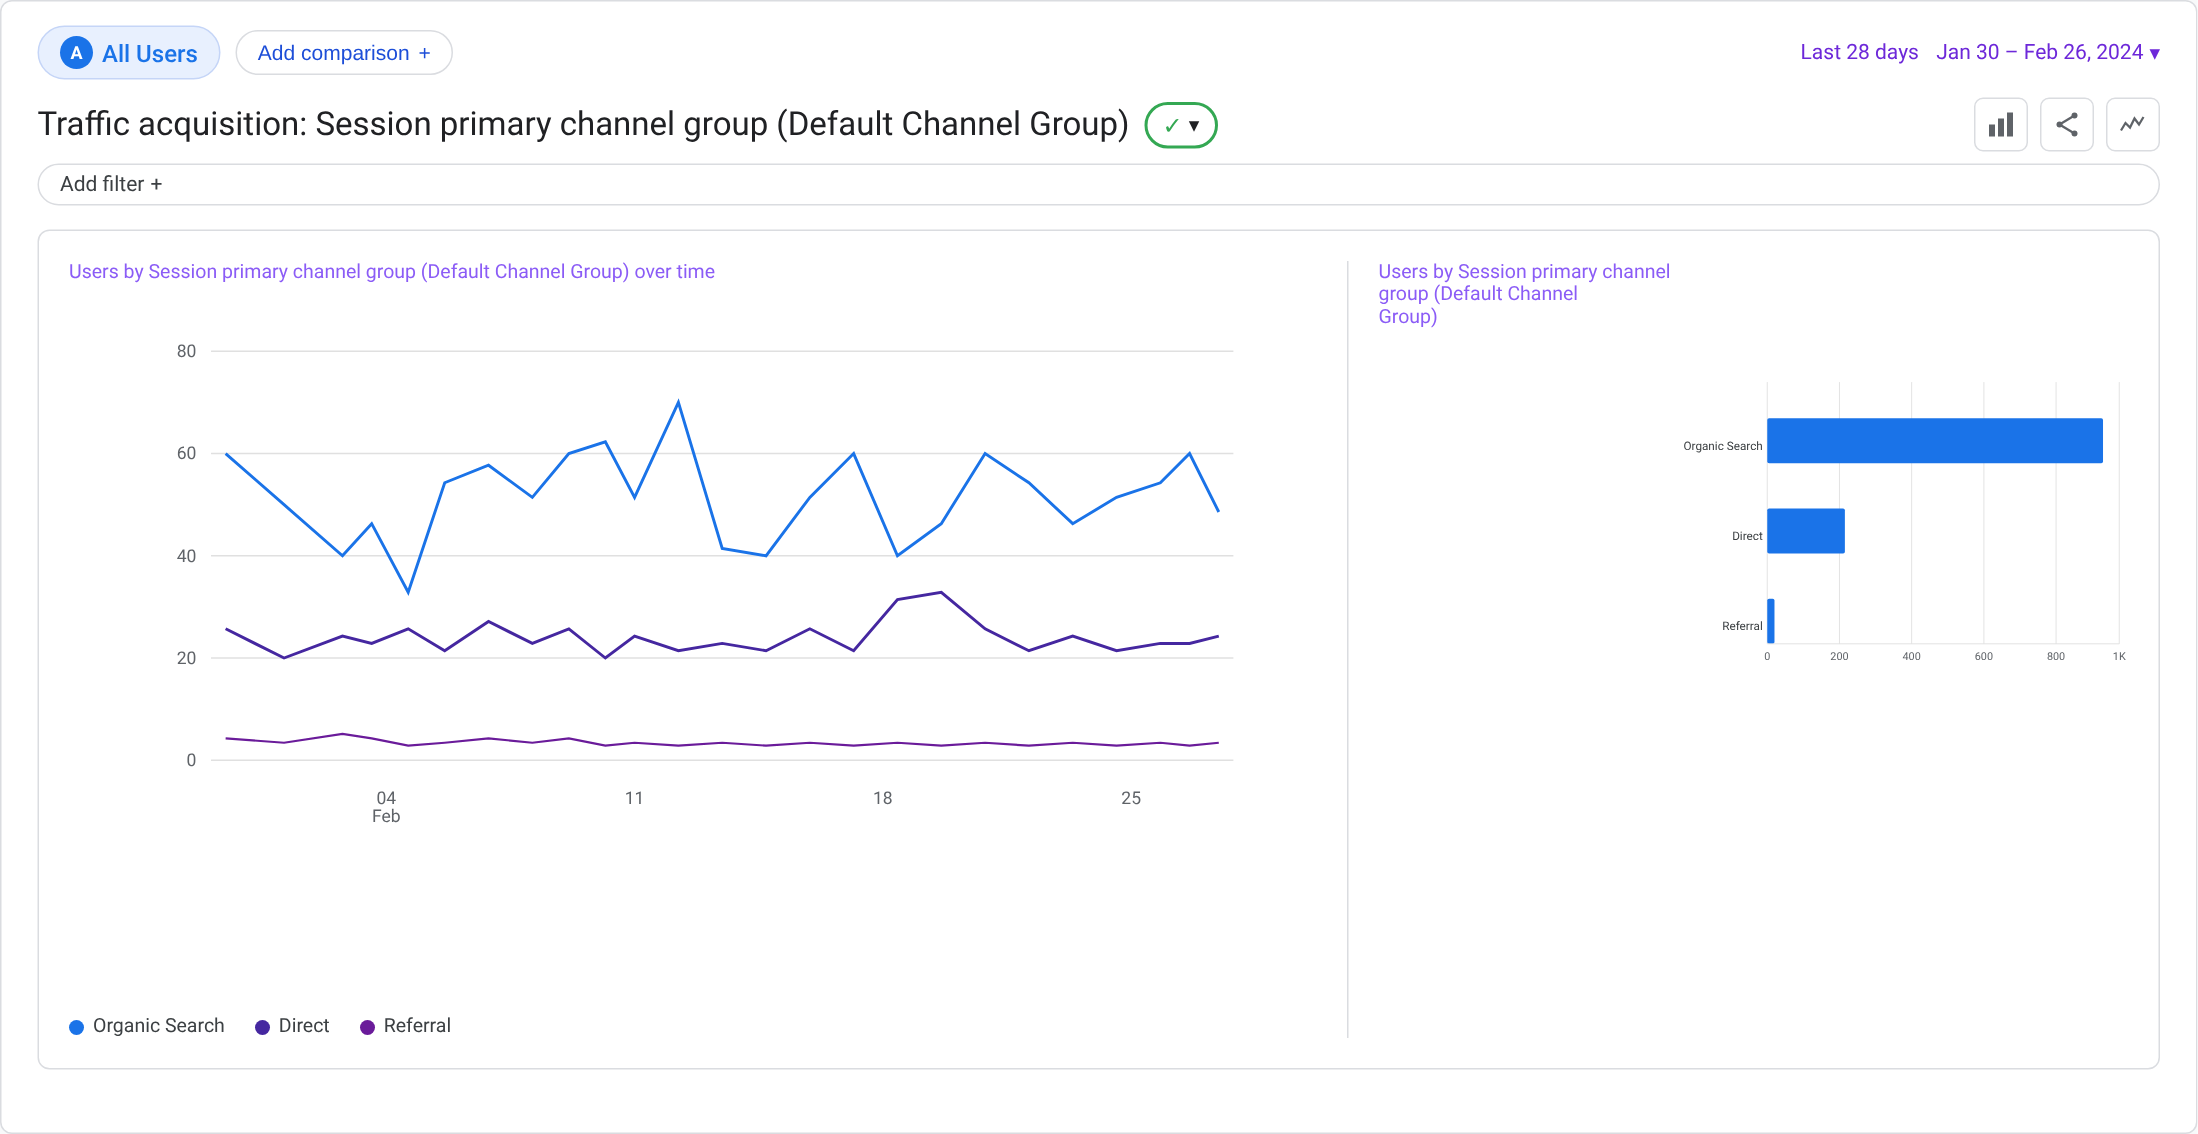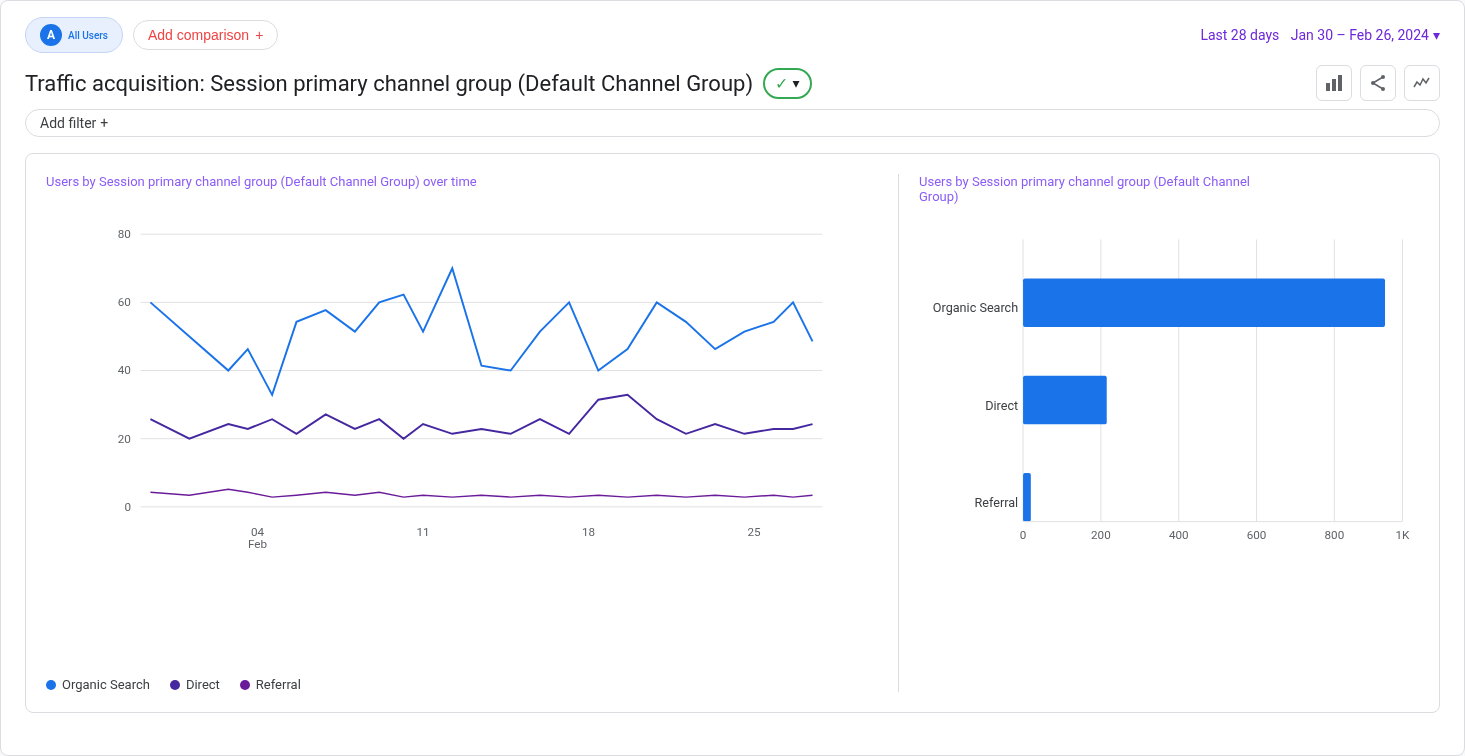--- a/index.html
+++ b/index.html
@@ -45,35 +45,35 @@
       border-radius: 50%;
       background: #1a73e8;
       color: #fff;
       display: flex;
       align-items: center;
       justify-content: center;
       font-size: 12px;
       font-weight: 700;
     }
     .all-users-label {
-      font-size: 10px;
+      font-size: 16px;
       color: #1a73e8;
       font-weight: 500;
     }
     .add-comparison-btn {
       display: flex;
       align-items: center;
       gap: 6px;
       border: 1px solid #dadce0;
       border-radius: 20px;
       padding: 6px 14px;
       cursor: pointer;
       background: #fff;
       font-size: 14px;
-      color: #ef4444;
+      color: #1d4ed8;
     }
     .date-range {
       font-size: 14px;
       color: #6d28d9;
       display: flex;
       align-items: center;
       gap: 4px;
       cursor: pointer;
     }
     .title-row {
@@ -145,21 +145,21 @@
       height: 560px;
     }
     .line-chart-section {
       flex: 1;
       display: flex;
       flex-direction: column;
     }
     .bar-chart-section {
       width: 500px;
       display: flex;
-      flex-direction: column;
+      flex-direction: row;
     }
     .chart-subtitle {
       font-size: 13px;
       color: #8b5cf6;
       margin-bottom: 16px;
     }
     .line-chart-area {
       flex: 1;
       position: relative;
     }

